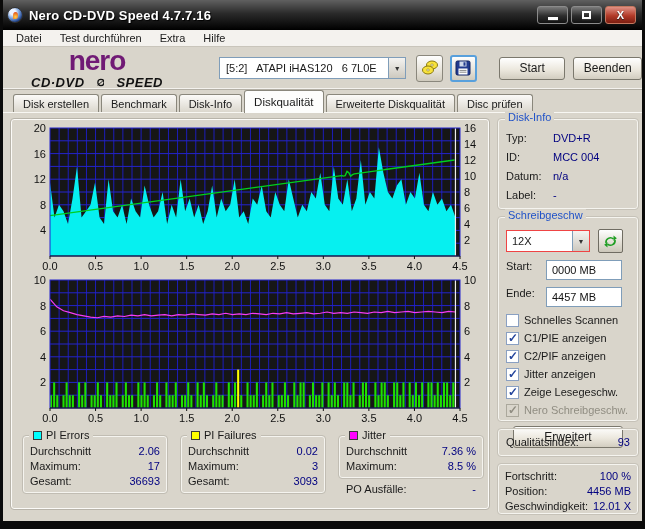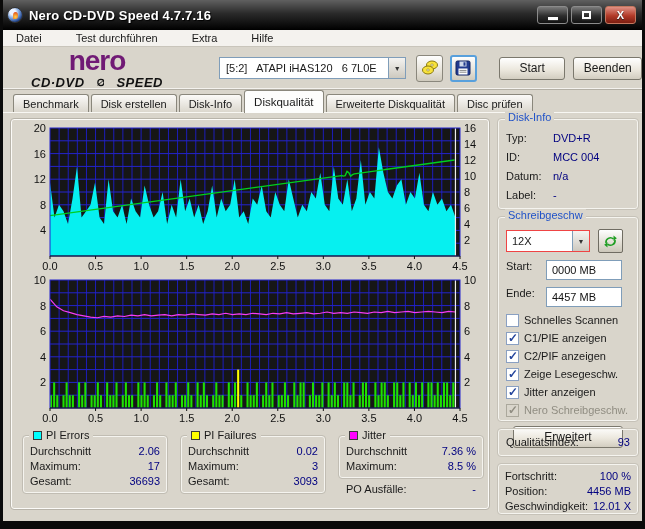--- a/index.html
+++ b/index.html
@@ -23,21 +23,21 @@
   .winbtns { margin-left: auto; display: flex; gap: 3px; padding-right: 2px; }
   .wbtn { width: 31px; height: 18px; border-radius: 3px; border: 1px solid #8b8b8b;
     background: linear-gradient(#7c7c7c, #2e2e2e 55%, #111); display: flex; align-items: center; justify-content: center; cursor: default; }
   .wbtn.close { background: linear-gradient(#e09184, #b23a28 55%, #7c1d10); border-color:#c3775e; }
   .g-min { width: 10px; height: 3px; background: #fff; margin-top: 7px; box-shadow: 0 1px 0 #333; }
   .g-max { width: 9px; height: 8px; border: 2px solid #fff; box-shadow: 0 1px 1px #333; }
   .g-x { color: #fff; font-weight: bold; font-size: 11px; text-shadow: 0 1px 1px #222; }
   
   .client { background: #d9d5cb; height: 491px; display: flex; flex-direction: column; }
   .menubar { height: 20px; background: #f4f2ee; border-bottom: 1px solid #c9c5bb;
-    display: flex; align-items: center; padding-left: 4px; gap: 16px; }
+    display: flex; align-items: center; padding-left: 4px; }
   .menu-item { padding: 2px 9px; }
   
   .toolbar { height: 46px; display: flex; align-items: center; border-bottom: 1px solid #b3afa5; box-shadow: inset 0 -1px 0 #f4f2ee; }
   .logo { margin-left: 28px; width: 132px; text-align: center; line-height: 1; }
   .logo-nero { font-size: 28px; font-weight: 900; letter-spacing: -1px; color: #701a75; }
   .logo-sub { font-size: 13px; font-weight: bold; font-style: italic; letter-spacing: .5px; color:#121212; margin-top: 1px; display:flex; align-items:center; justify-content:center; gap:12px;}
   .disc-glyph { width: 13px; height: 13px; display:inline-block; }
   .combo { margin-left: 56px; width: 197px; height: 22px; background: #fff; border: 1px solid #7f9db9;
     display: flex; align-items: center; }
   .combo-text { padding-left: 6px; white-space: pre; flex: 1; }
@@ -167,22 +167,22 @@
           <rect x="3.5" y="8.5" width="9" height="6" fill="#ffffff"></rect>
           <line x1="4.5" y1="10.4" x2="11.5" y2="10.4" stroke="#888"></line>
           <line x1="4.5" y1="12.2" x2="11.5" y2="12.2" stroke="#888"></line>
         </svg>
       </div>
       <div class="xpbtn btn-start">Start</div>
       <div class="xpbtn btn-quit">Beenden</div>
     </div>
 
     <div class="tabbar">
+      <div class="tab">Disk erstellen</div>
       <div class="tab">Benchmark</div>
-      <div class="tab">Disk erstellen</div>
       <div class="tab">Disk-Info</div>
       <div class="tab active">Diskqualität</div>
       <div class="tab">Erweiterte Diskqualität</div>
       <div class="tab">Disc prüfen</div>
     </div>
 
     <div class="content">
 
       <div class="panel">
         <svg id="chart1" class="chart" width="470" height="152">
@@ -593,25 +593,25 @@
             <div class="cbrow checked">
                 <span class="cbbox"></span>
                 <span class="cblabel">C1/PIE anzeigen</span>
               </div>
             <div class="cbrow checked">
                 <span class="cbbox"></span>
                 <span class="cblabel">C2/PIF anzeigen</span>
               </div>
             <div class="cbrow checked">
                 <span class="cbbox"></span>
-                <span class="cblabel">Zeige Lesegeschw.</span>
+                <span class="cblabel">Jitter anzeigen</span>
               </div>
             <div class="cbrow checked">
                 <span class="cbbox"></span>
-                <span class="cblabel">Jitter anzeigen</span>
+                <span class="cblabel">Zeige Lesegeschw.</span>
               </div>
             <div class="cbrow checked disabled">
                 <span class="cbbox"></span>
                 <span class="cblabel">Nero Schreibgeschw.</span>
               </div>
           </div>
           <div class="xpbtn btn-adv">Erweitert</div>
         </div>
 
         <div class="groupbox box-quality">

